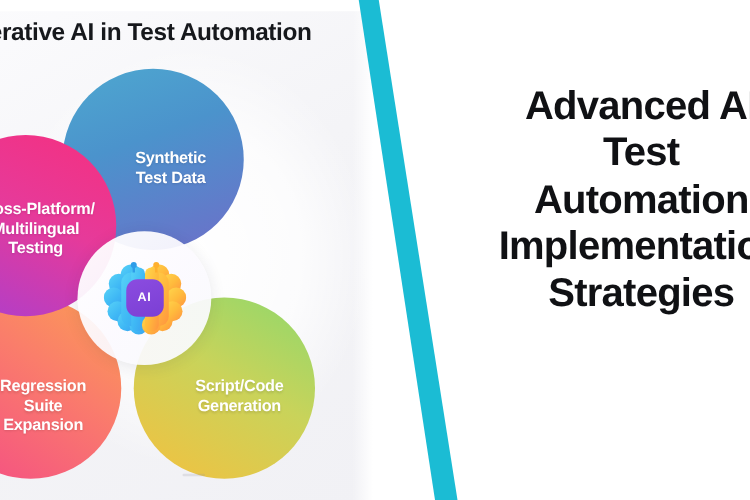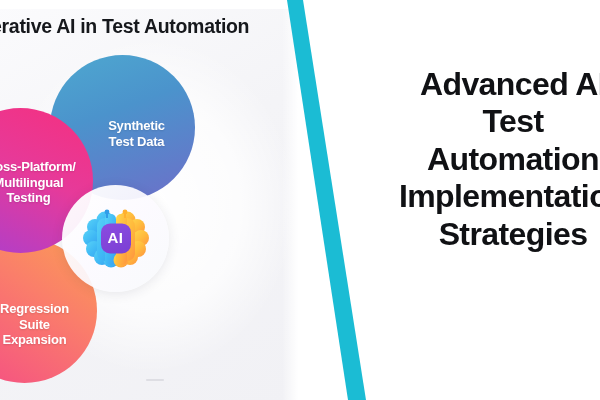--- a/index.html
+++ b/index.html
@@ -95,21 +95,21 @@
     box-shadow:0 2px 12px rgba(40,40,70,0.10);
     z-index:8;display:flex;align-items:center;justify-content:center;
   }
   #brain-icon{width:66px;height:62px;display:block;}
   #ai-badge{
     position:absolute;left:50%;top:50%;
     transform:translate(-50%,-52%);
     width:30px;height:30px;border-radius:9px;
     background:linear-gradient(160deg,#8b4ce0 0%,#7b3fd4 100%);
     display:flex;align-items:center;justify-content:center;
-    color:#ffffff;font-size:15px;font-weight:bold;letter-spacing:0.5px;
+    color:#ffffff;font-size:10px;font-weight:bold;letter-spacing:0.5px;
     z-index:3;
   }
   #hub-inner{position:relative;width:66px;height:62px;}
 
   #faint-mark{
     position:absolute;left:146px;top:379px;width:18px;height:2px;
     background:rgba(150,150,165,0.22);border-radius:1px;z-index:9;
   }
 
   
@@ -142,20 +142,23 @@
 
     <div id="info-title">Generative AI in Test Automation</div>
 
     <div id="glow"></div>
 
     <div class="petal" id="petal-synthetic">
       <span class="ptxt">Synthetic<br>Test Data</span>
     </div>
 
 
+    <div class="petal" id="petal-script">
+      <span class="ptxt">Script/Code<br>Generation</span>
+    </div>
 
     <div class="petal" id="petal-regression">
       <span class="ptxt">Regression<br>Suite<br>Expansion</span>
     </div>
 
     <div class="petal" id="petal-platform">
       <span class="ptxt">Cross-Platform/<br>Multilingual<br>Testing</span>
     </div>
 
     <div id="hub">

